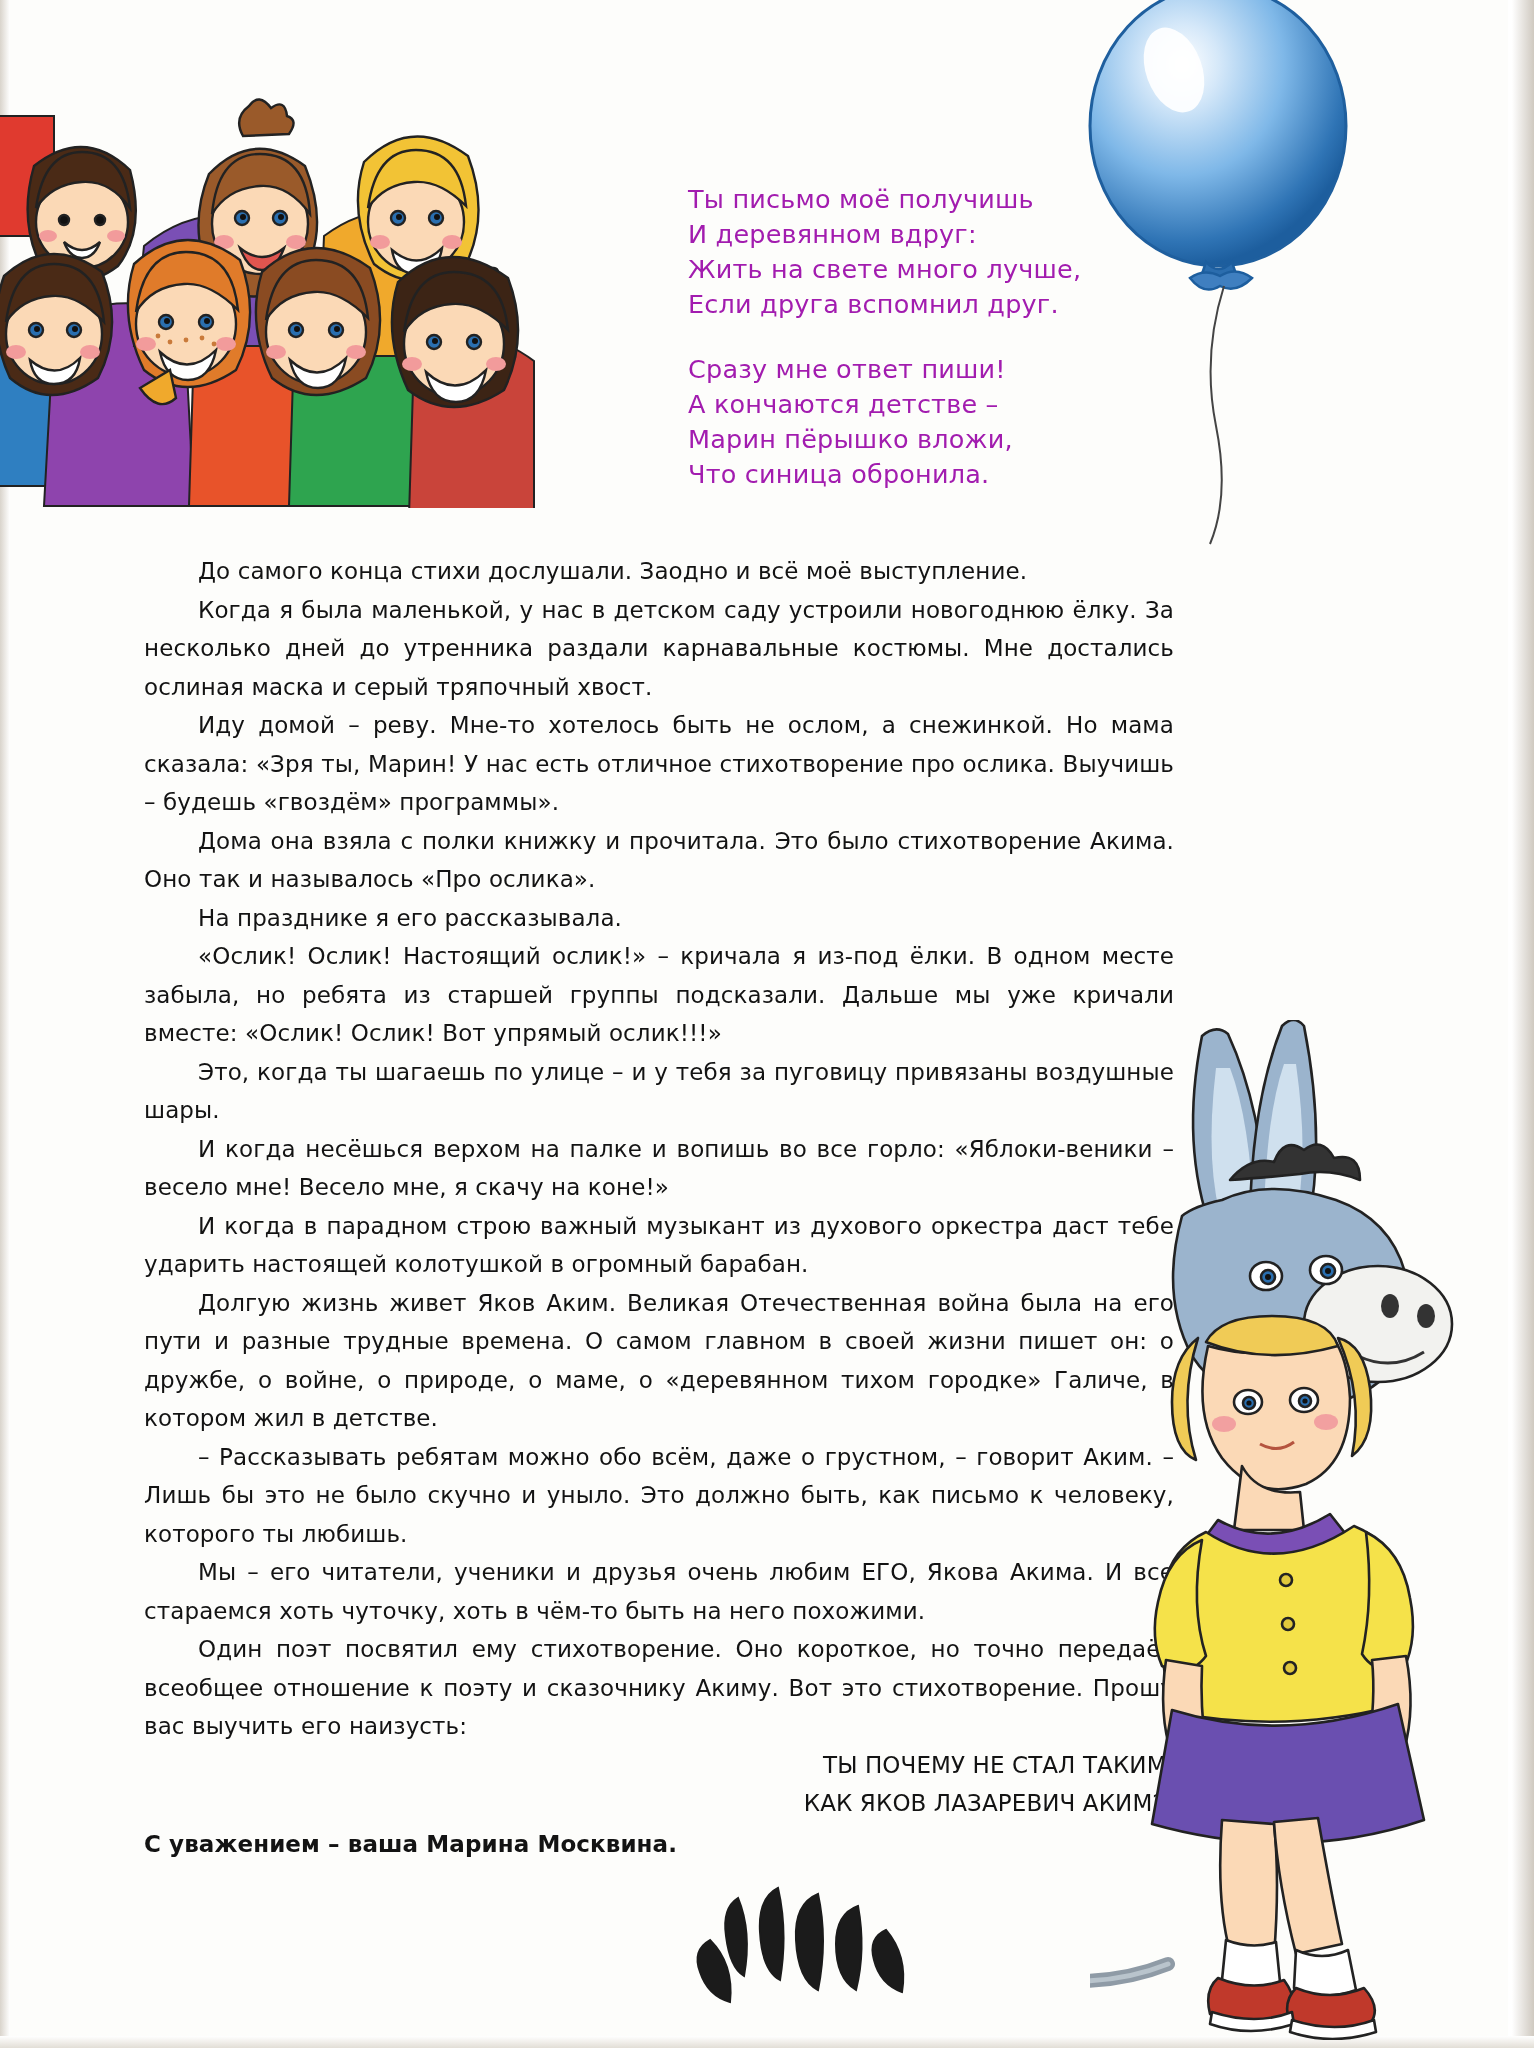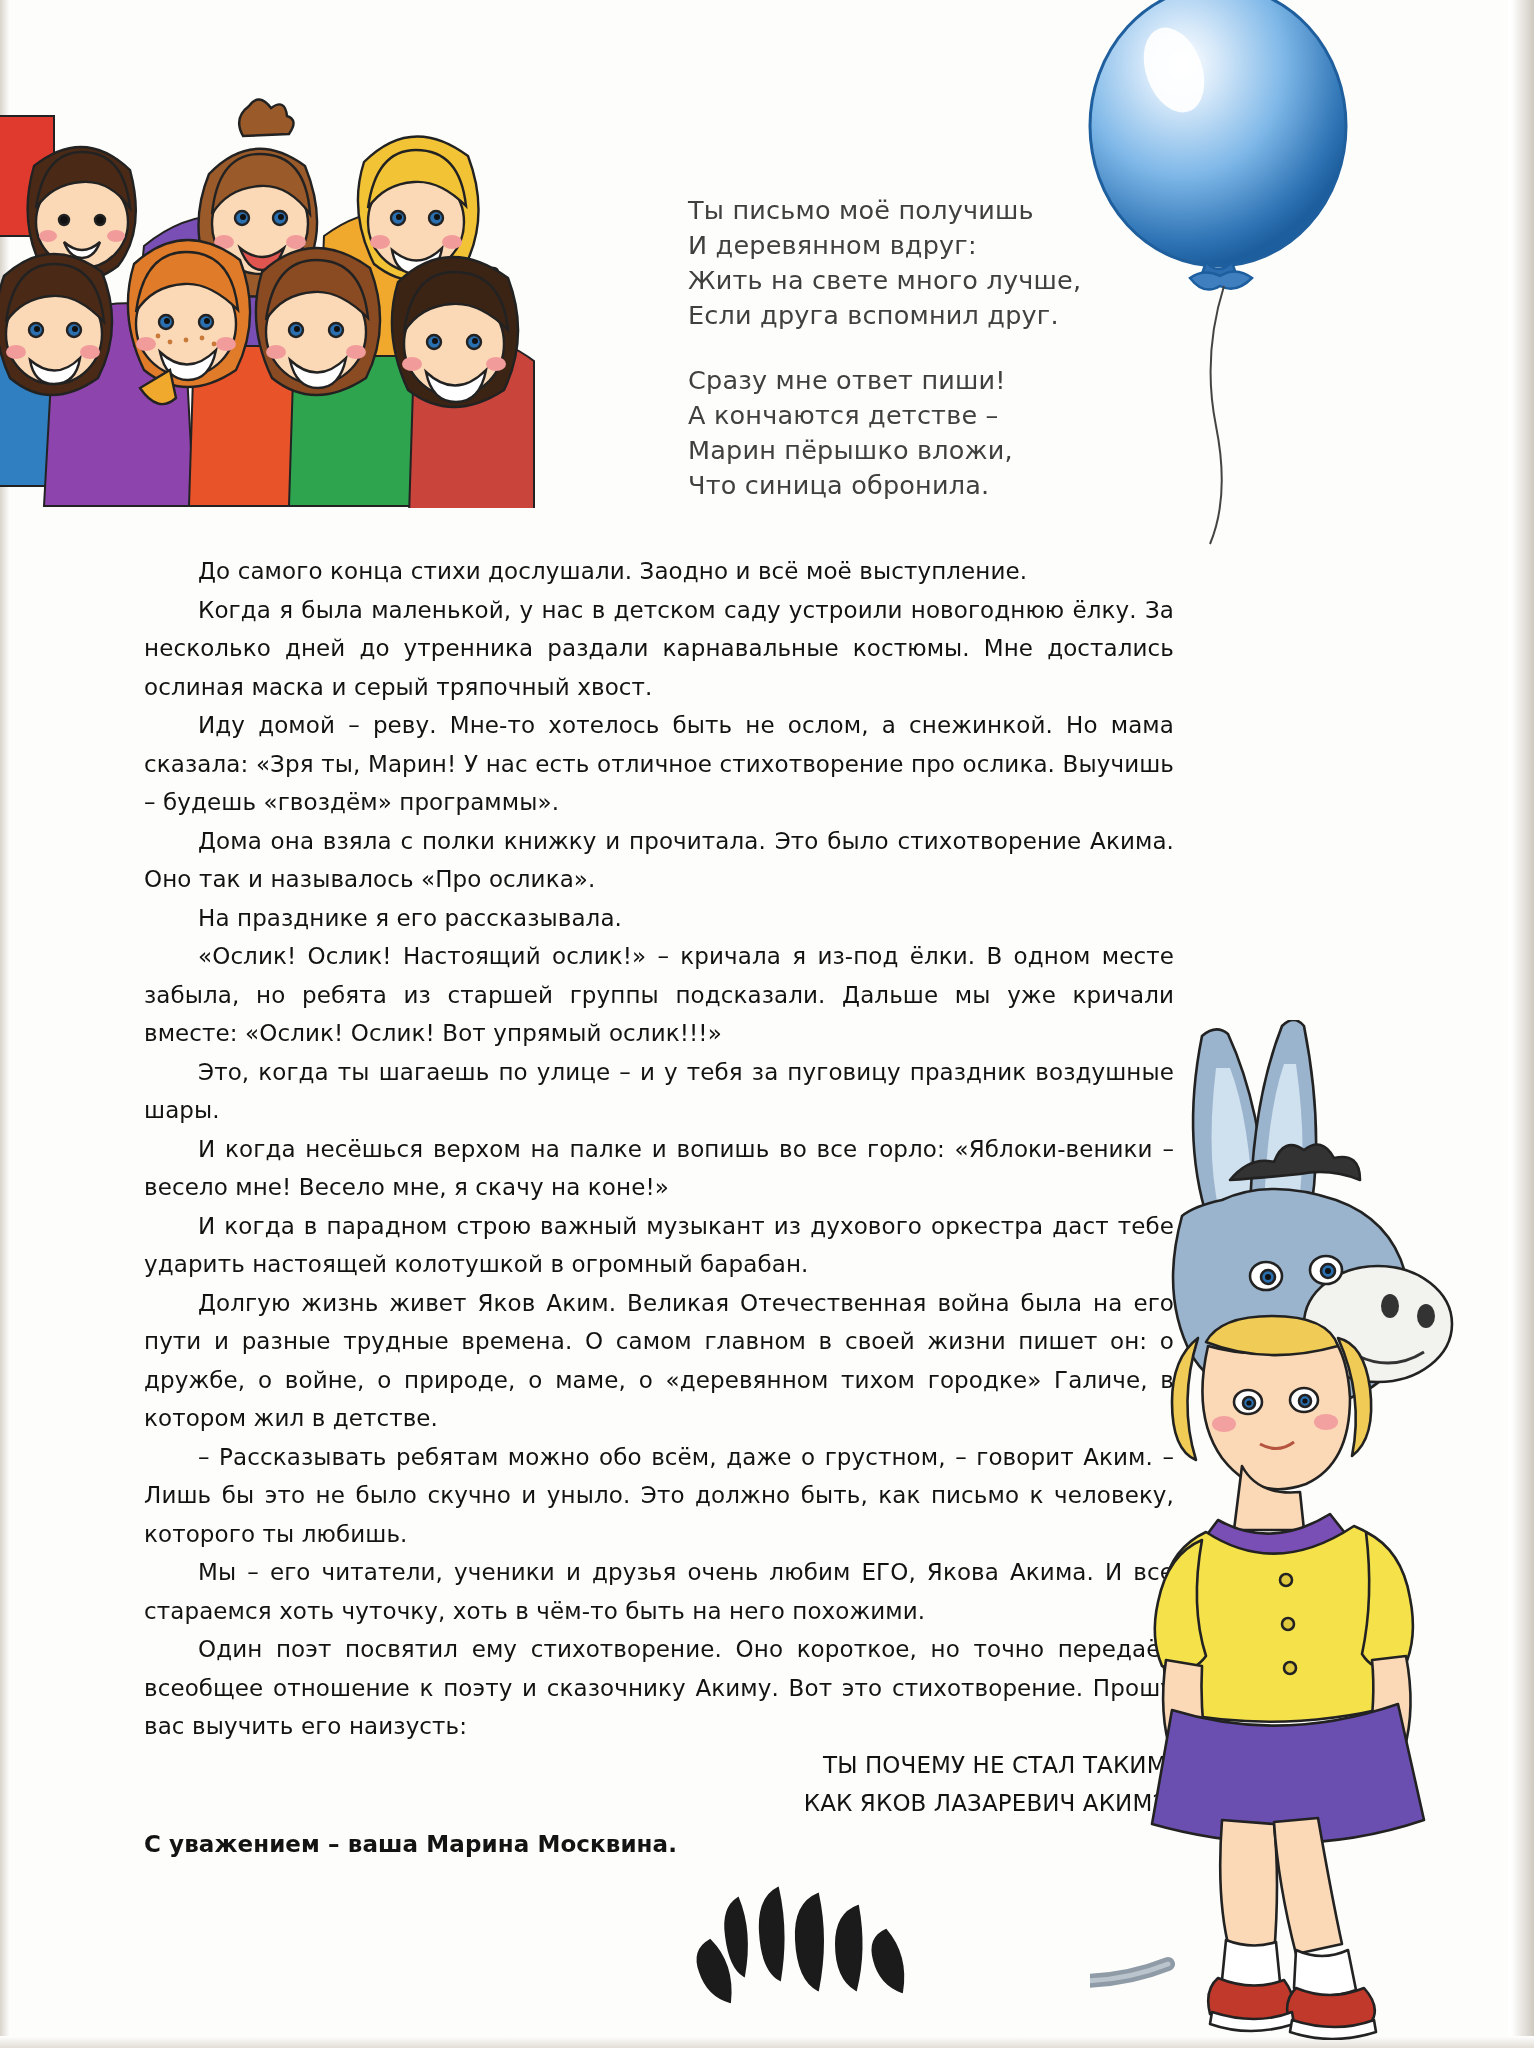--- a/index.html
+++ b/index.html
@@ -35,25 +35,25 @@
     position: absolute;
     left: 0; bottom: 0;
     width: 1534px; height: 12px;
     background: linear-gradient(to top, #e2ded6, #ffffff);
   }
 
   
   .poem {
     position: absolute;
     left: 688px;
-    top: 193px;
+    top: 182px;
     width: 430px;
     font-size: 25.5px;
     line-height: 35px;
-    color: #404040;
+    color: #a21caf;
     letter-spacing: 0.2px;
   }
   .poem .stanza { margin-bottom: 30px; }
   .poem .line { white-space: pre; }
 
   
   .body-text {
     position: absolute;
     left: 144px;
     top: 552px;
@@ -272,21 +272,21 @@
     </div>
   </div>
 
   <div class="body-text">
     <p class="para">До самого конца стихи дослушали. Заодно и всё моё выступление.</p>
     <p class="para">Когда я была маленькой, у нас в детском саду устроили новогоднюю ёлку. За несколько дней до утренника раздали карнавальные костюмы. Мне достались ослиная маска и серый тряпочный хвост.</p>
     <p class="para">Иду домой – реву. Мне-то хотелось быть не ослом, а снежинкой. Но мама сказала: «Зря ты, Марин! У нас есть отличное стихотворение про ослика. Выучишь – будешь «гвоздём» программы».</p>
     <p class="para">Дома она взяла с полки книжку и прочитала. Это было стихотворение Акима. Оно так и называлось «Про ослика».</p>
     <p class="para">На празднике я его рассказывала.</p>
     <p class="para">«Ослик! Ослик! Настоящий ослик!» – кричала я из-под ёлки. В одном месте забыла, но ребята из старшей группы подсказали. Дальше мы уже кричали вместе: «Ослик! Ослик! Вот упрямый ослик!!!»</p>
-    <p class="para">Это, когда ты шагаешь по улице – и у тебя за пуговицу праздник воздушные шары.</p>
+    <p class="para">Это, когда ты шагаешь по улице – и у тебя за пуговицу привязаны воздушные шары.</p>
     <p class="para">И когда несёшься верхом на палке и вопишь во все горло: «Яблоки-веники – весело мне! Весело мне, я скачу на коне!»</p>
     <p class="para">И когда в парадном строю важный музыкант из духового оркестра даст тебе ударить настоящей колотушкой в огромный барабан.</p>
     <p class="para">Долгую жизнь живет Яков Аким. Великая Отечественная война была на его пути и разные трудные времена. О самом главном в своей жизни пишет он: о дружбе, о войне, о природе, о маме, о «деревянном тихом городке» Галиче, в котором жил в детстве.</p>
     <p class="para">– Рассказывать ребятам можно обо всём, даже о грустном, – говорит Аким. – Лишь бы это не было скучно и уныло. Это должно быть, как письмо к человеку, которого ты любишь.</p>
     <p class="para">Мы – его читатели, ученики и друзья очень любим ЕГО, Якова Акима. И все стараемся хоть чуточку, хоть в чём-то быть на него похожими.</p>
     <p class="para">Один поэт посвятил ему стихотворение. Оно короткое, но точно передаёт всеобщее отношение к поэту и сказочнику Акиму. Вот это стихотворение. Прошу вас выучить его наизусть:</p>
     <p class="para verse-line">ТЫ ПОЧЕМУ НЕ СТАЛ ТАКИМ,</p>
     <p class="para verse-line">КАК ЯКОВ ЛАЗАРЕВИЧ АКИМ?!</p>
     <p class="para signature">С уважением – ваша Марина Москвина.</p>
   </div>

